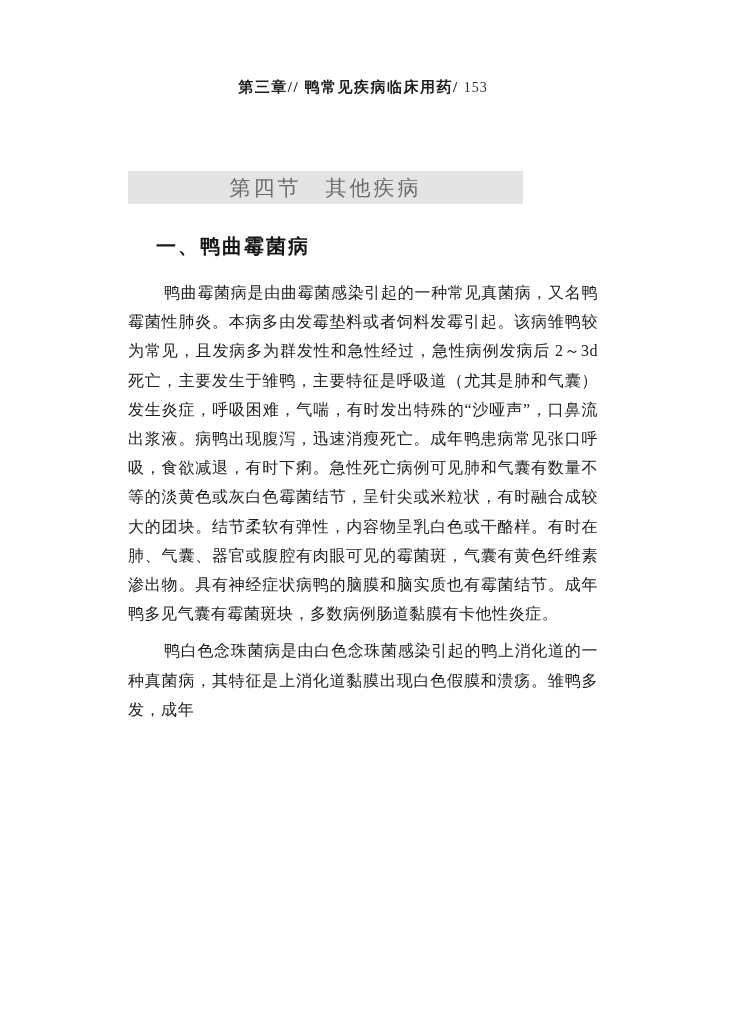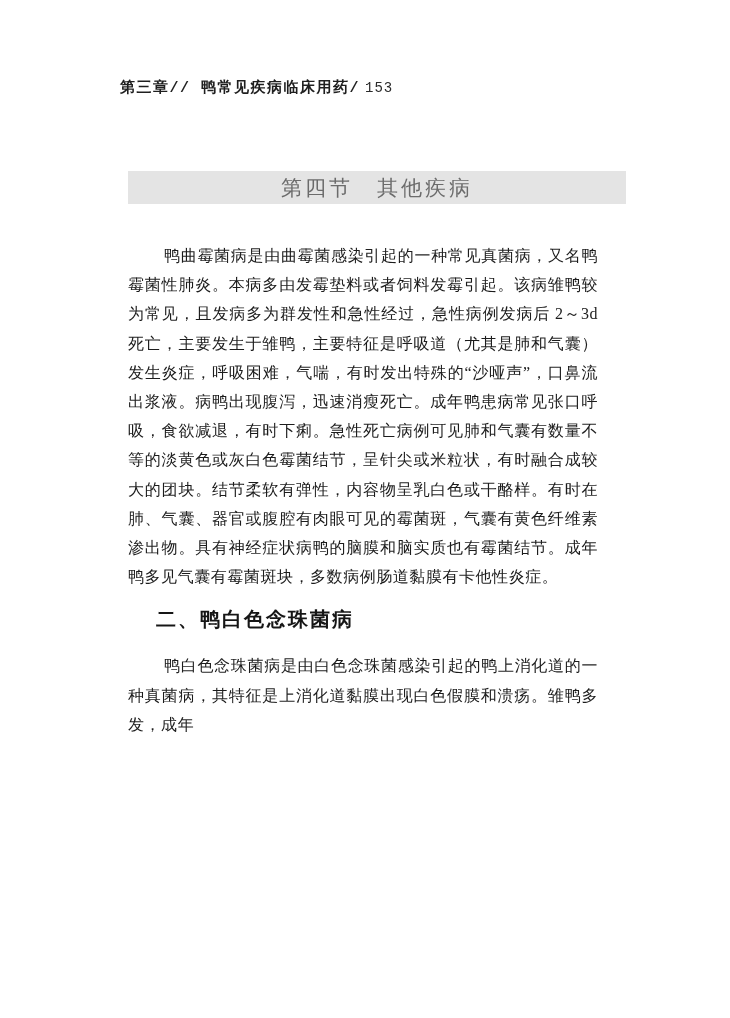--- a/index.html
+++ b/index.html
@@ -14,41 +14,41 @@
   .page {
     position: absolute;
     inset: 0;
     background: #ffffff;
   }
   .running-header {
     position: absolute;
     top: 78px;
     left: 120px;
     width: 486px;
-    text-align: left;
+    text-align: center;
     padding-right: 6px;
-    font-family: Liberation Mono, monospace;
+    font-family: Liberation Serif, serif;
     font-weight: bold;
     font-size: 15px;
     letter-spacing: 1.5px;
     color: #1f1f1f;
     white-space: nowrap;
   }
   .running-header .pagenum {
     font-weight: 400;
     font-size: 14px;
     letter-spacing: 1px;
     margin-left: 5px;
     color: #2a2a2a;
   }
   .section-banner {
     position: absolute;
     top: 171px;
     left: 128px;
-    width: 498px;
+    width: 395px;
     height: 33px;
     background: #e4e4e4;
     display: flex;
     align-items: center;
     justify-content: center;
   }
   .section-banner .banner-title {
     font-family: "Liberation Sans", "DejaVu Sans", sans-serif;
     font-weight: 500;
     font-size: 21px;
@@ -99,23 +99,23 @@
   <div class="running-header">
     <span>第三章// 鸭常见疾病临床用药/</span><span class="pagenum">153</span>
   </div>
 
   <div class="section-banner">
     <span class="banner-title">第四节　其他疾病</span>
   </div>
 
   <div class="content">
 
+    <h2 class="sub-heading">一、鸭曲霉菌病</h2>
 
     <p class="body-text">鸭曲霉菌病是由曲霉菌感染引起的一种常见真菌病，又名鸭霉菌性肺炎。本病多由发霉垫料或者饲料发霉引起。该病雏鸭较为常见，且发病多为群发性和急性经过，急性病例发病后 2～3d 死亡，主要发生于雏鸭，主要特征是呼吸道（尤其是肺和气囊）发生炎症，呼吸困难，气喘，有时发出特殊的“沙哑声”，口鼻流出浆液。病鸭出现腹泻，迅速消瘦死亡。成年鸭患病常见张口呼吸，食欲减退，有时下痢。急性死亡病例可见肺和气囊有数量不等的淡黄色或灰白色霉菌结节，呈针尖或米粒状，有时融合成较大的团块。结节柔软有弹性，内容物呈乳白色或干酪样。有时在肺、气囊、器官或腹腔有肉眼可见的霉菌斑，气囊有黄色纤维素渗出物。具有神经症状病鸭的脑膜和脑实质也有霉菌结节。成年鸭多见气囊有霉菌斑块，多数病例肠道黏膜有卡他性炎症。</p>
 
 
-    <h2 class="sub-heading second">二、鸭白色念珠菌病</h2>
 
     <p class="body-text">鸭白色念珠菌病是由白色念珠菌感染引起的鸭上消化道的一种真菌病，其特征是上消化道黏膜出现白色假膜和溃疡。雏鸭多发，成年</p>
 
   </div>
 
 </div>
 
 </body></html>

